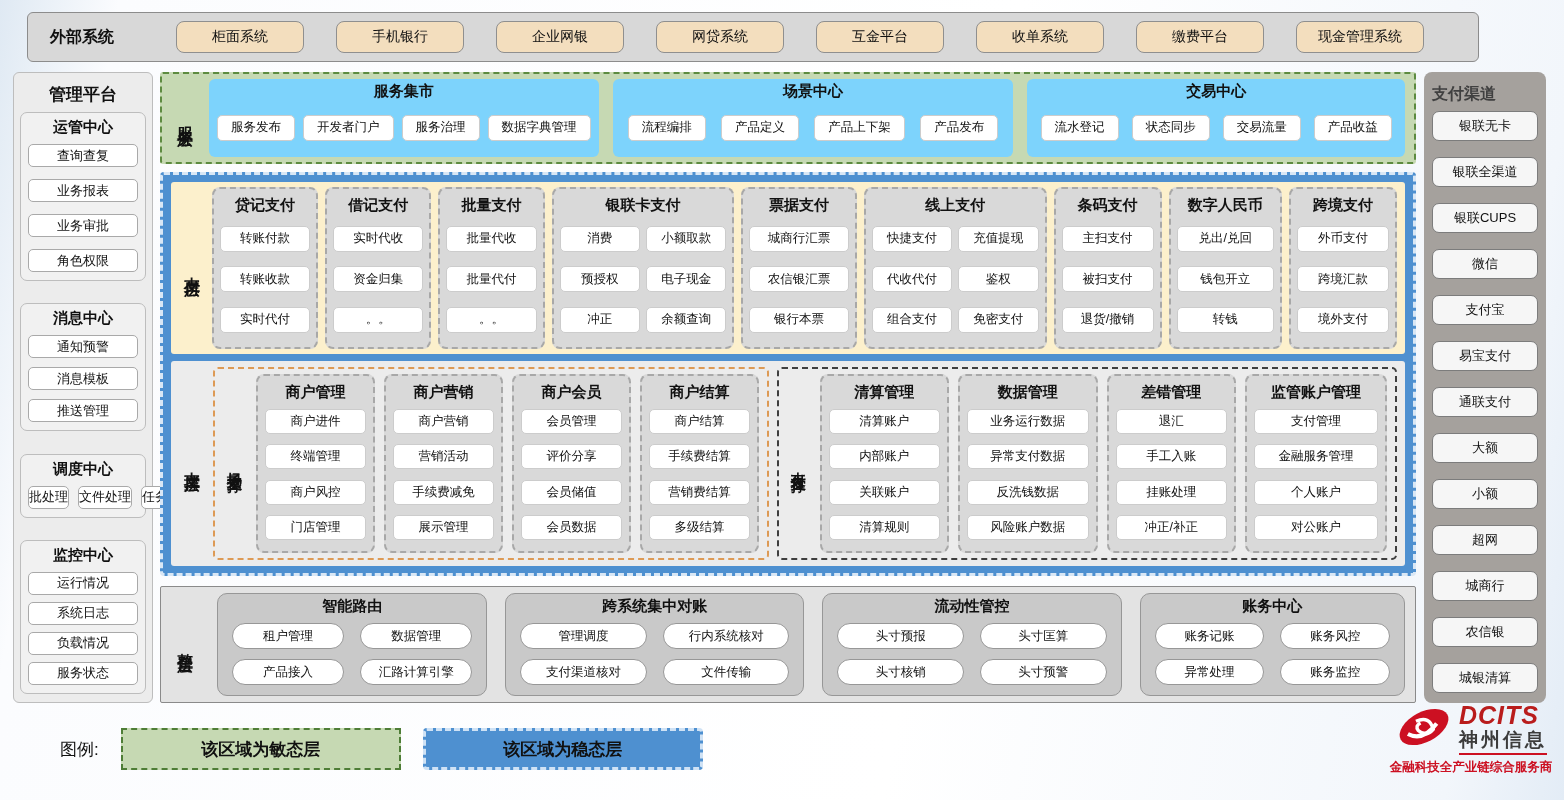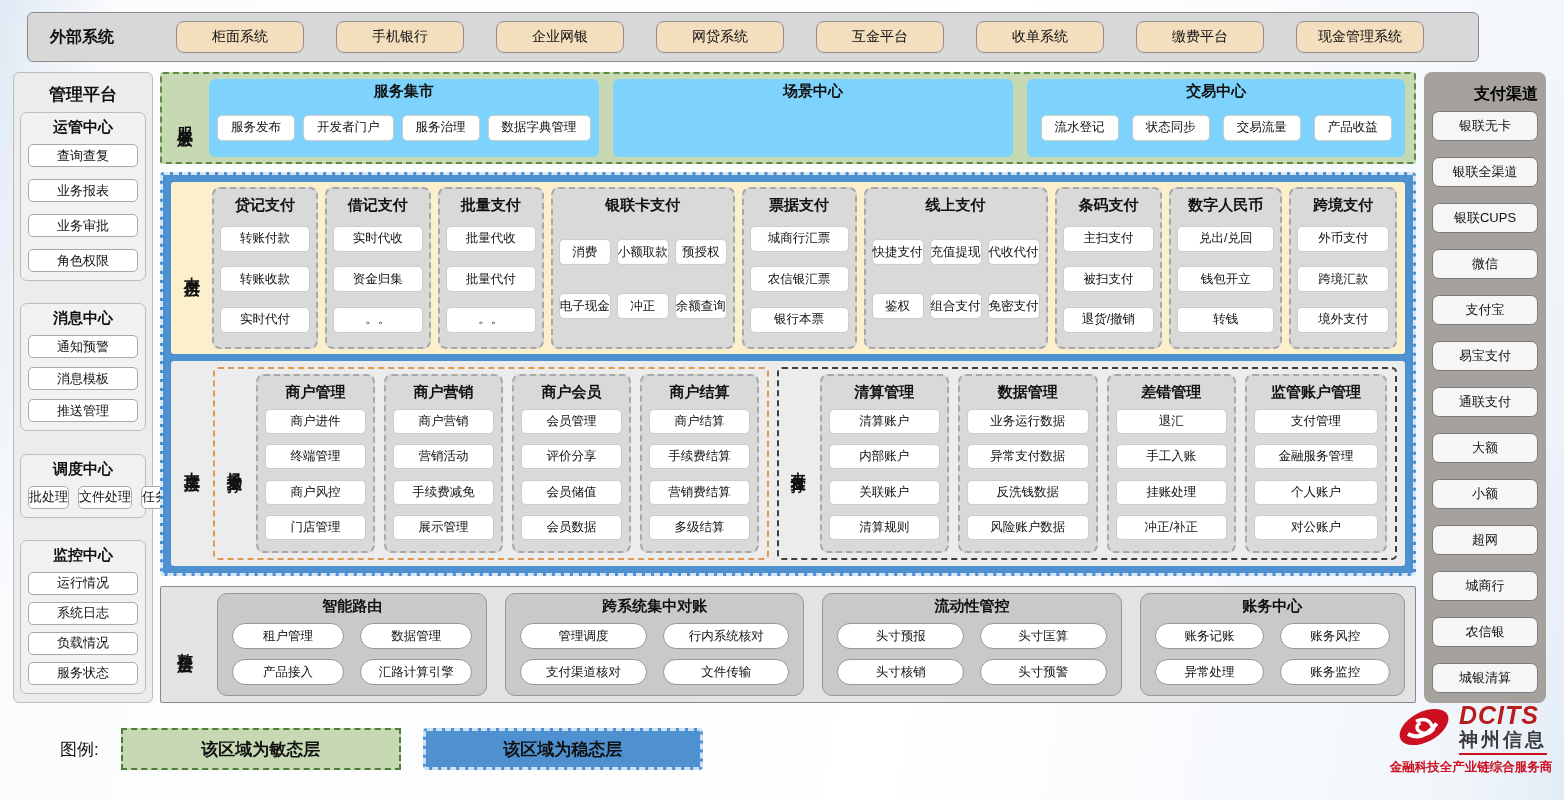--- a/index.html
+++ b/index.html
@@ -30,21 +30,21 @@
   .sb-group { background:#f1f1f1; border:1px solid #bdbdbd; border-radius:7px;
     padding:5px 7px 8px; display:flex; flex-direction:column; gap:7px; }
   .sb-group-title { font-weight:bold; font-size:15px; text-align:center; }
   .sb-btn { height:23px; background:#ffffff; border:1px solid #a9a9a9; border-radius:5px;
     display:flex; align-items:center; justify-content:center; font-size:13px; white-space:nowrap; }
 
   
   .right-sb { left:1424px; top:72px; width:122px; height:631px;
     background:#a5a19d; border-radius:8px; display:flex; flex-direction:column;
     padding:8px 8px 10px; }
-  .right-sb-title { color:#000000; font-weight:bold; font-size:16px; text-align:right; padding:4px 0; }
+  .right-sb-title { color:#404040; font-weight:bold; font-size:16px; text-align:left; padding:4px 0; }
   .right-items { flex:1; display:flex; flex-direction:column; justify-content:space-between; margin-top:2px; }
   .chan-btn { height:30px; background:#f6f6f6; border:1px solid #7c7c7c; border-radius:7px;
     display:flex; align-items:center; justify-content:center; font-size:13px; white-space:nowrap; }
 
   
   .main { left:160px; top:72px; width:1256px; height:631px; display:flex; flex-direction:column; }
 
   .v-label { writing-mode:vertical-rl; text-orientation:upright; font-weight:bold;
     display:flex; align-items:center; justify-content:center; letter-spacing:3px; line-height:1; }
 
@@ -64,21 +64,21 @@
     border:3px dashed #d9e7f5; border-radius:4px; padding:7px 8px; display:flex; flex-direction:column; }
 
   .pay-panel { height:172px; background:#fcf0cc; border-radius:3px;
     display:flex; padding:5px 8px; gap:7px; }
   .pay-panel .v-label { width:26px; font-size:16px; }
   .pay-col { background:#d9d9d9; border:2px dashed #a8a8a8; border-radius:8px;
     padding:4px 6px 6px; display:flex; flex-direction:column; }
   .col-title { font-weight:bold; font-size:15px; text-align:center; height:24px;
     display:flex; align-items:center; justify-content:center; white-space:nowrap; }
   .col-items { flex:1; display:grid; grid-template-columns:1fr; gap:6px; align-content:space-evenly; }
-  .col-items.grid-2 { grid-template-columns:1fr 1fr 1fr; }
+  .col-items.grid-2 { grid-template-columns:1fr 1fr; }
   .node-btn { background:#ffffff; border:1px solid #cccccc; border-radius:5px;
     height:26px; display:flex; align-items:center; justify-content:center;
     font-size:12.5px; white-space:nowrap; }
 
   .support-panel { margin-top:7px; flex:1; background:#ececec; border-radius:3px;
     display:flex; padding:6px 8px; gap:8px; }
   .support-panel .v-label { width:26px; font-size:16px; }
   .sup-group { flex:1; border-radius:5px; padding:5px 8px; display:flex; gap:9px; }
   .sup-group.scene { border:2px dashed #dd9a55; }
   .sup-group.pay { border:2px dashed #3f3f3f; flex:1.12; }
@@ -187,20 +187,27 @@
         <div class="svc-items">
 
         <div class="node-btn">服务发布</div>
             <div class="node-btn">开发者门户</div>
             <div class="node-btn">服务治理</div>
             <div class="node-btn">数据字典管理</div>
           </div>
       </div>
       <div class="svc-sec" style="flex:1.15">
         <div class="svc-sec-title">场景中心</div>
+        <div class="svc-items">
+
+        <div class="node-btn">流程编排</div>
+            <div class="node-btn">产品定义</div>
+            <div class="node-btn">产品上下架</div>
+            <div class="node-btn">产品发布</div>
+          </div>
       </div>
       <div class="svc-sec" style="flex:1.08">
         <div class="svc-sec-title">交易中心</div>
         <div class="svc-items">
 
         <div class="node-btn">流水登记</div>
             <div class="node-btn">状态同步</div>
             <div class="node-btn">交易流量</div>
             <div class="node-btn">产品收益</div>
           </div>

